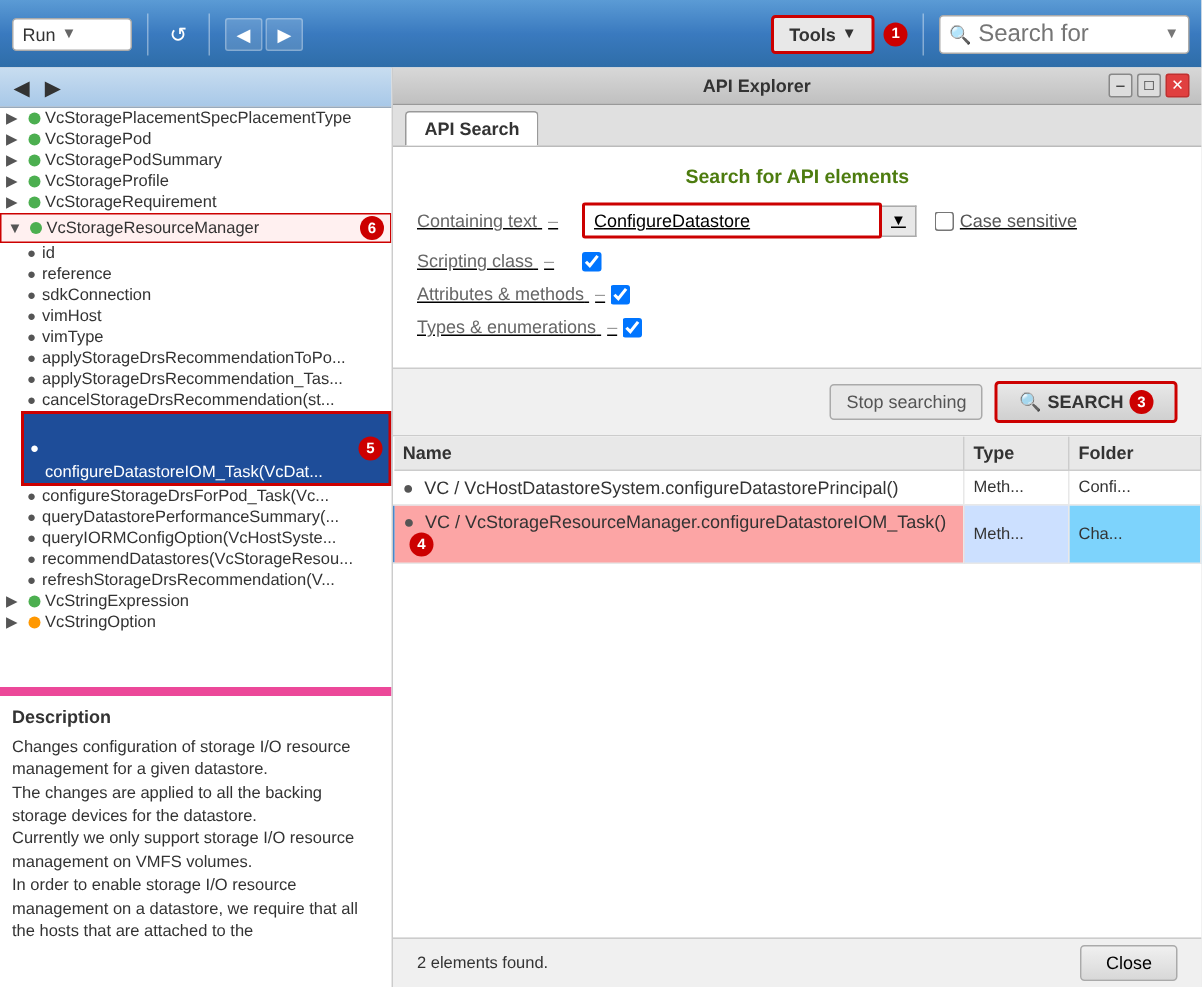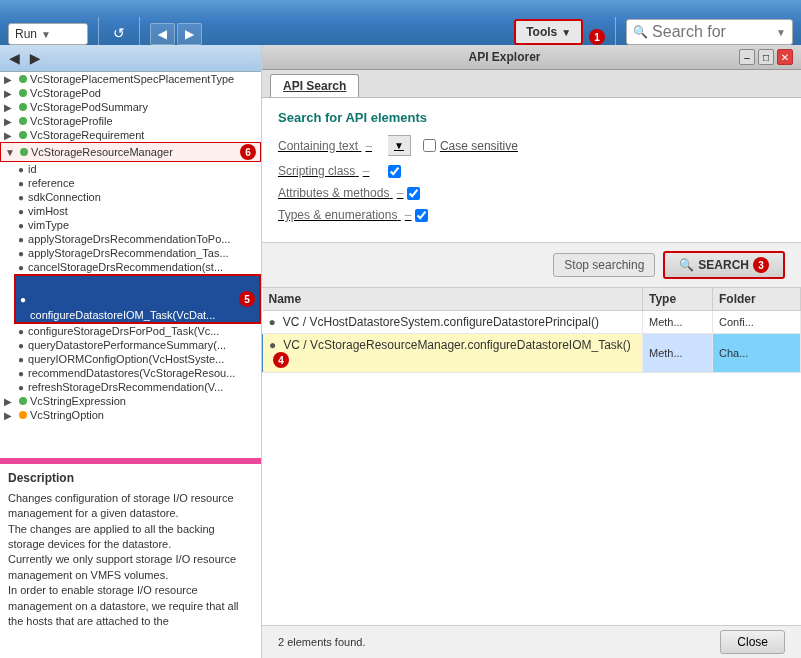--- a/index.html
+++ b/index.html
@@ -3,21 +3,21 @@
   <meta charset="utf-8">
   <style>
     * { box-sizing: border-box; margin: 0; padding: 0; font-family: Arial, sans-serif; font-size: 12px; }
     body { width: 801px; height: 658px; overflow: hidden; background: #ececec; }
 
     
     .top-toolbar {
       height: 45px;
       background: linear-gradient(to bottom, #5b9bd5 0%, #3a7abf 50%, #2e6da8 100%);
       display: flex;
-      align-items: flex-end;
+      align-items: center;
       padding: 0 8px;
       gap: 6px;
     }
     .run-dropdown {
       display: flex;
       align-items: center;
       background: white;
       border: 1px solid #aaa;
       border-radius: 3px;
       padding: 3px 6px;
@@ -221,35 +221,35 @@
     }
     .tab {
       padding: 4px 12px;
       border: 1px solid #bbb;
       border-bottom: none;
       border-radius: 3px 3px 0 0;
       cursor: pointer;
       font-size: 12px;
       background: #f5f5f5;
       color: #333;
-      text-decoration: underline;
     }
     .tab.active { background: white; border-color: #999; font-weight: bold; }
 
     
     .search-panel {
       background: white;
       padding: 12px 16px;
       border-bottom: 1px solid #ccc;
     }
     .search-panel-title {
       font-weight: bold;
       font-size: 13px;
       margin-bottom: 10px;
-      color: #0f766e;
+      color: #4d7c0f;
+      text-align: center;
     }
     .search-row {
       display: flex;
       align-items: center;
       margin-bottom: 8px;
       text-decoration: underline;
     }
     .search-row label {
       color: #666;
       min-width: 110px;
@@ -552,20 +552,21 @@
     </div>
 
     <div class="search-panel">
       <div class="search-panel-title">Search for API elements</div>
 
       <div class="search-row">
         <label>
           <span>Containing text</span>
           <span style="margin-left:4px;color:#999;">–</span>
         </label>
+        <input type="text" class="search-text-input" value="ConfigureDatastore" style="">
         <button class="dropdown-btn">▼</button>
         <div class="case-sensitive">
           <input type="checkbox" style="">
           <span>Case sensitive</span>
         </div>
       </div>
 
       <div class="search-row">
         <label>
           <span>Scripting class</span>
@@ -612,21 +613,21 @@
         <tbody>
           <tr class="result-row">
             <td>
               <span class="bullet-dot">●</span>
               <span>VC / VcHostDatastoreSystem.configureDatastorePrincipal()</span>
             </td>
             <td>Meth...</td>
             <td>Confi...</td>
           </tr>
           <tr class="result-row highlighted" style="background:#cce0ff;">
-            <td style="background:#fef9c3;">
+            <td style="background:#fca5a5;">
               <span class="bullet-dot">●</span>
               <span>VC / VcStorageResourceManager.configureDatastoreIOM_Task()</span>
               <span class="circle-badge" style="display:inline-flex;margin-left:4px;font-size:10px;">4</span>
             </td>
             <td style="background:#cce0ff;">Meth...</td>
             <td style="background:#7dd3fc;">Cha...</td>
           </tr>
         </tbody>
       </table>
     </div>

